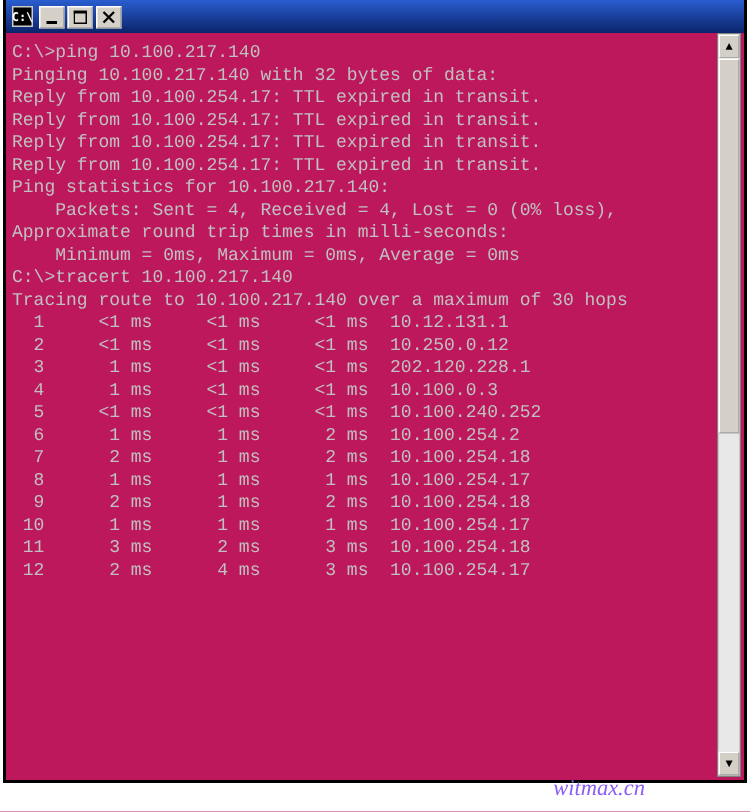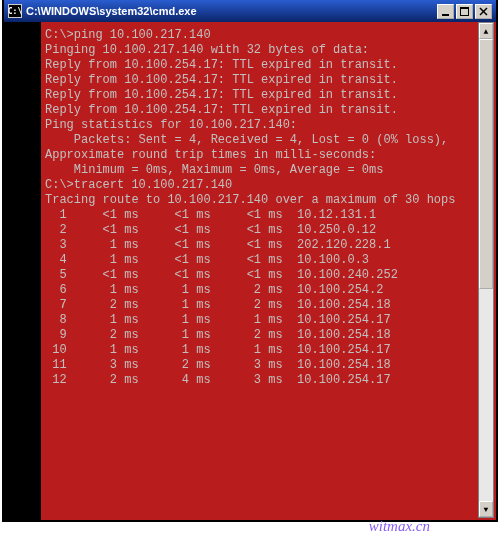--- a/index.html
+++ b/index.html
@@ -55,31 +55,30 @@
     align-items: center;
     justify-content: center;
     font-family: sans-serif;
     font-size: 9px;
     font-weight: bold;
     color: #000;
     cursor: pointer;
   }
   .title-btn svg { display: block; }
   .terminal {
-    background: #b91c1c;
+    background: #be185d;
     color: #c0c0c0;
     padding: 6px 4px 4px 4px;
     height: 498px;
     overflow: hidden;
     font-family: "Lucida Console", "Courier New", monospace;
     font-size: 12px;
     line-height: 15px;
     white-space: pre;
     position: relative;
-    margin-left: 37px;
   }
   .scrollbar {
     position: absolute;
     right: 2px;
     top: 22px;
     bottom: 2px;
     width: 16px;
     background: #d4d0c8;
     border: 1px solid #808080;
     display: flex;
@@ -121,21 +120,20 @@
     pointer-events: none;
   }
   .term-row { white-space: pre; }
 </style>
 </head>
 <body>
 
 <div class="window">
   <div class="titlebar">
     <div class="app-icon">C:\</div>
-    <div class="title">C:\WINDOWS\system32\cmd.exe</div>
     <div class="title-buttons">
       <div class="title-btn">
         <svg width="9" height="9">
             <rect x="1" y="7" width="7" height="2" fill="#000"></rect>
           </svg>
       </div>
       <div class="title-btn">
         <svg width="9" height="9">
             <rect x="0.5" y="0.5" width="8" height="8" fill="none" stroke="#000" stroke-width="1"></rect>
             <rect x="0" y="0" width="9" height="2" fill="#000"></rect>

